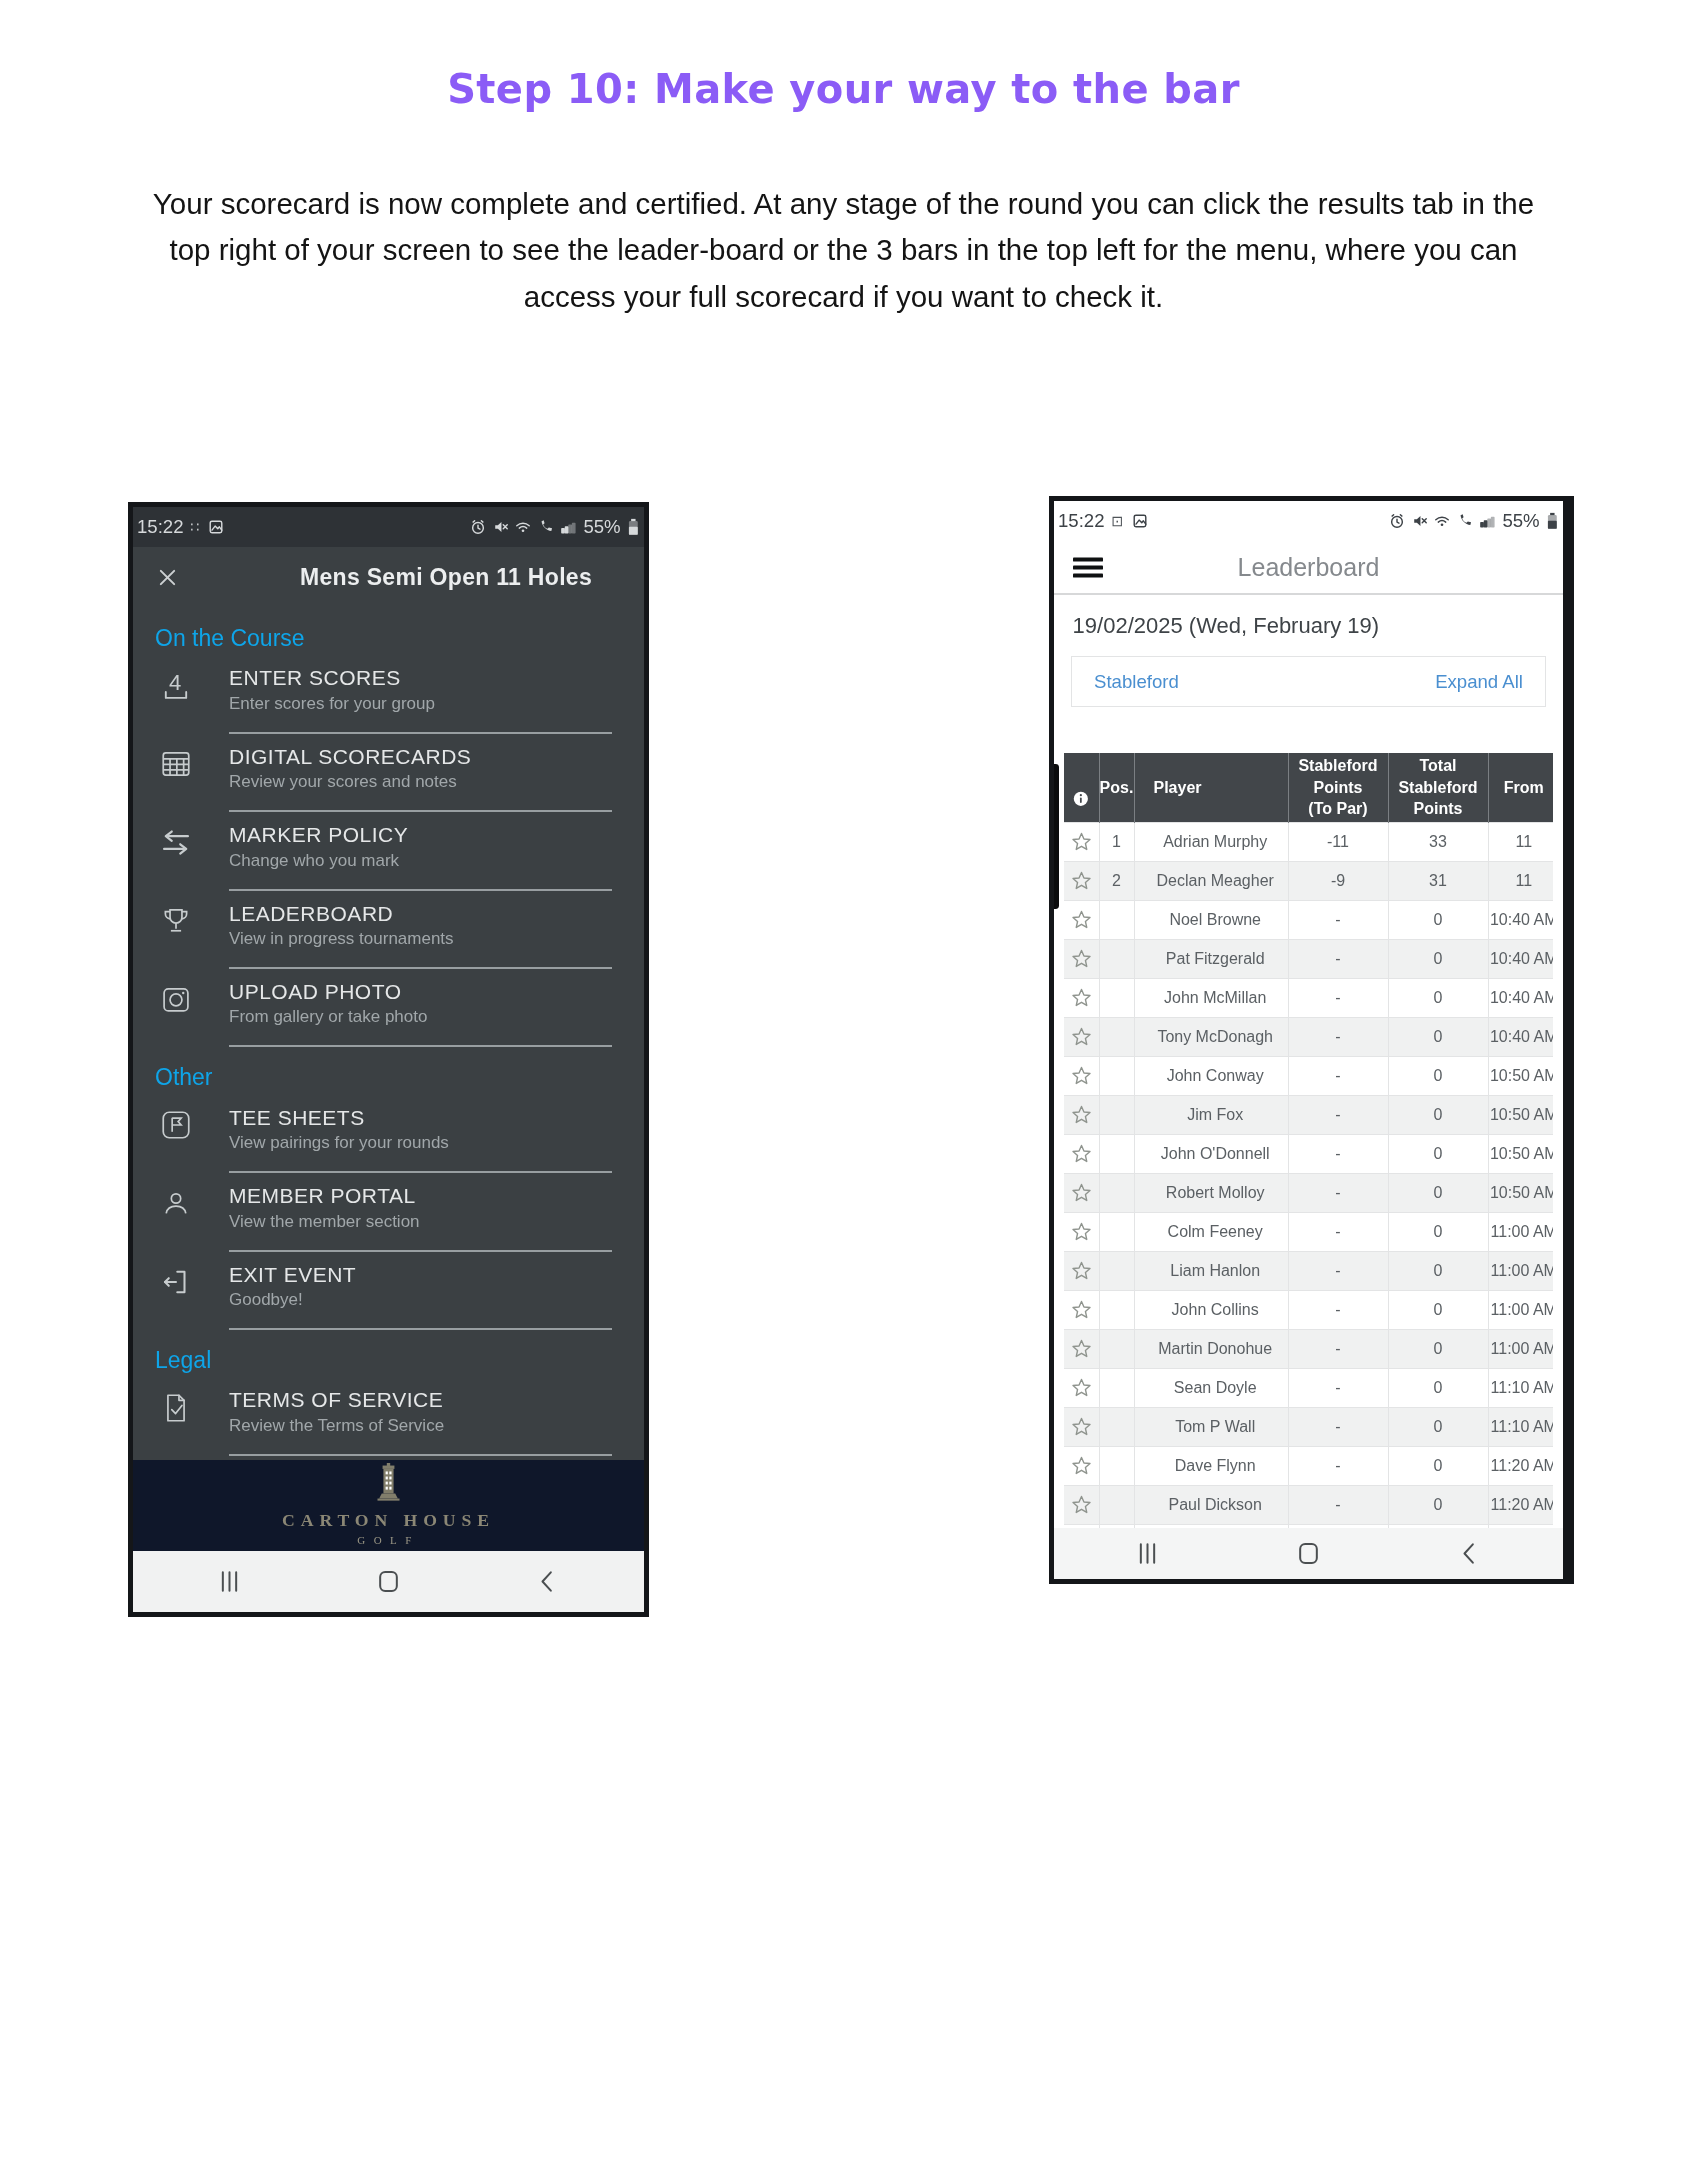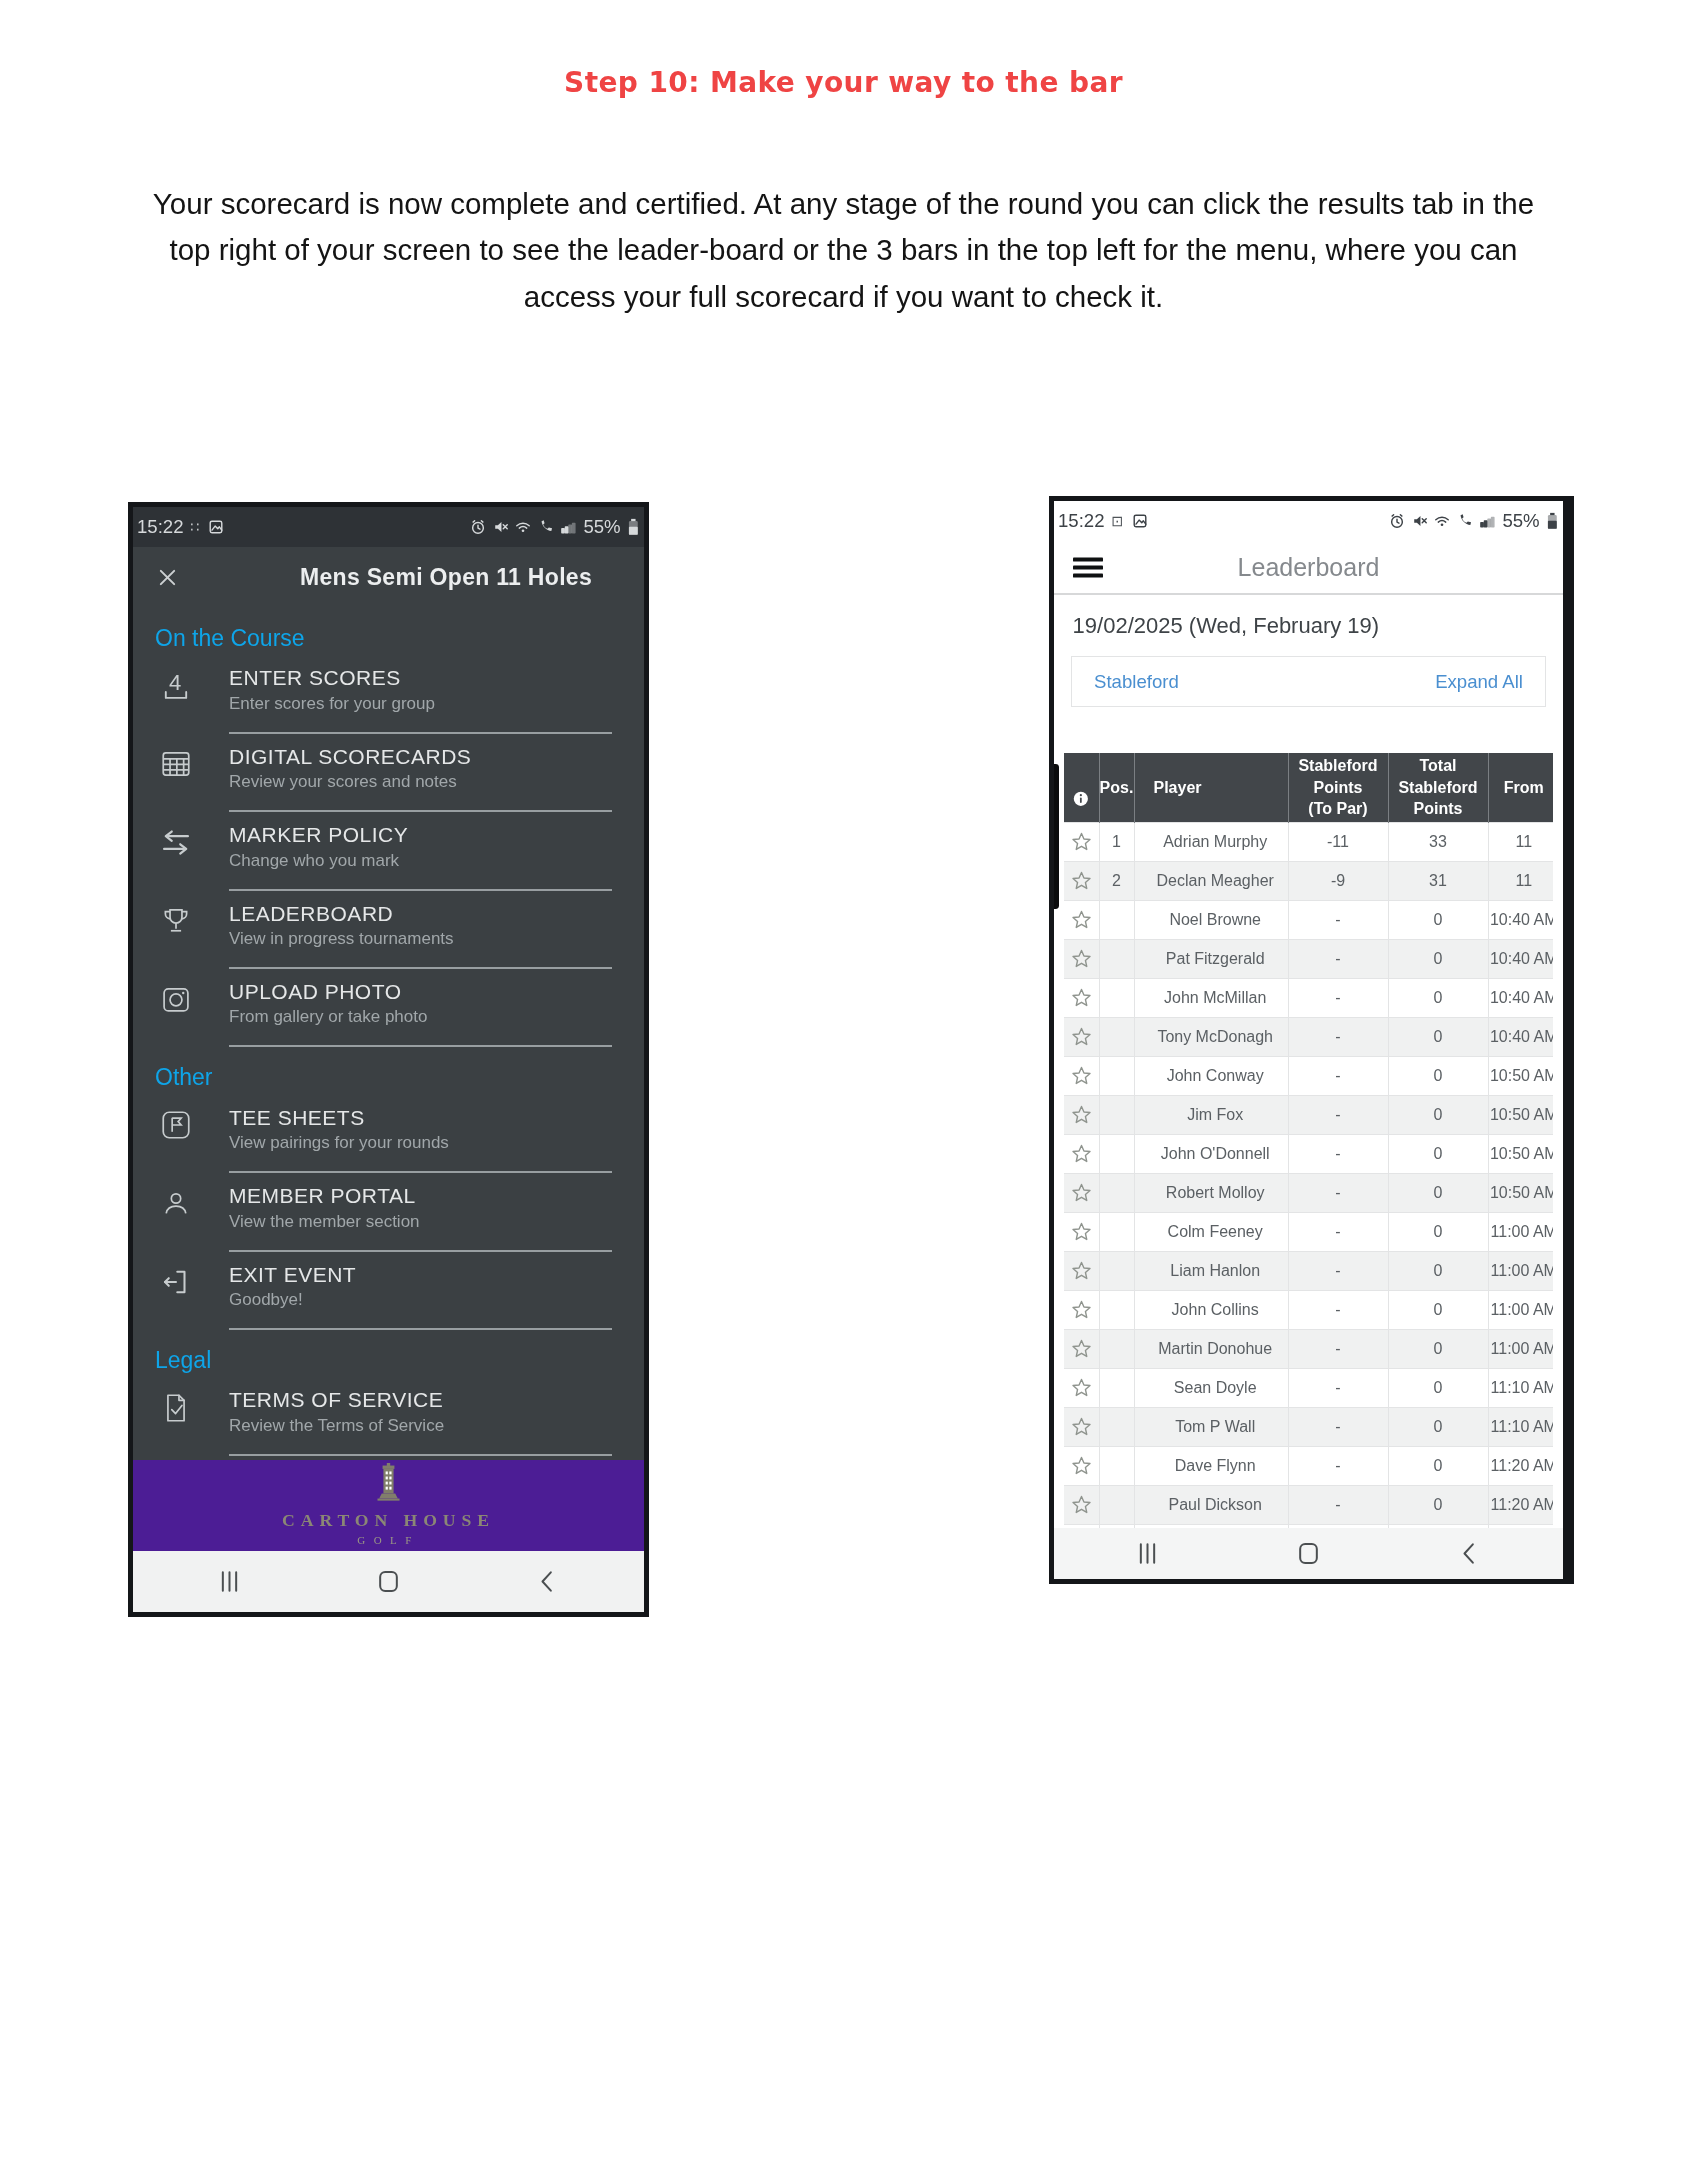--- a/index.html
+++ b/index.html
@@ -1,21 +1,21 @@
 <!DOCTYPE html>
 <html style="font-size:13.5px"><head>
 <meta charset="utf-8">
 <style>
   * { box-sizing: border-box; margin: 0; padding: 0; }
   html,body { background:#ffffff; }
   body { width:1687px; height:2183px; position:relative; font-family:"Liberation Sans",sans-serif; }
 
   
   .doc-title{ position:absolute; top:66px; left:0; right:0; text-align:center;
-    font-family:"DejaVu Sans",sans-serif; font-weight:700; font-size:28px; color:#ef4444; letter-spacing:0.4px; }
+    font-family:"DejaVu Sans",sans-serif; font-weight:700; font-size:40px; color:#8b5cf6; letter-spacing:0.4px; }
   .doc-body{ position:absolute; top:181px; left:50%; transform:translateX(-50%);
     width:1400px; text-align:center; font-size:29.5px; line-height:1.57; color:#141414; }
 
   
   .phone{ position:absolute; overflow:hidden; background:#fff; }
   .phone-left{ left:128px; top:502px; width:521px; height:1115px; border:5.9px solid #141619; background:#3b4043; }
   .phone-right{ left:1049px; top:496px; width:525px; height:1088px; border:5px solid #141619; border-right-width:11.8px; background:#fff; }
 
   
   .statusbar{ height:40px; display:flex; align-items:center; justify-content:space-between; padding:0 4px; font-size:18.6px; }
@@ -30,21 +30,21 @@
   .menu-header{ height:61px; display:flex; align-items:center; padding:0 22px; }
   .menu-title{ flex:1; text-align:right; padding-right:30px; color:#eceeef; font-size:23px; font-weight:700; letter-spacing:0.3px; }
   .menu-sections{ padding:0 22px; }
   .sec-label{ margin:17px 0 3.4px; font-size:23px; color:#0ea5e9; }
   .menu-item{ display:flex; align-items:flex-start; padding-top:11px; cursor:pointer; }
   .mi-icon{ width:74px; flex:0 0 74px; padding:2.5px 0 0 4.2px; color:#c7ccce; }
   .mi-text{ flex:1; border-bottom:2.5px solid #989ea1; padding-bottom:18px; margin-right:10px; }
   .mi-title{ display:block; font-size:21px; letter-spacing:0.5px; color:#e5e7e8; font-weight:500; }
   .mi-sub{ display:block; font-size:17px; color:#a1a7aa; margin-top:3.4px; }
 
-  .phone-footer{ position:absolute; left:0; right:0; bottom:61px; height:91px; background:#4c1d95;
+  .phone-footer{ position:absolute; left:0; right:0; bottom:61px; height:91px; background:#0f172a;
     display:flex; flex-direction:column; align-items:center; justify-content:flex-start; padding-top:3.4px; }
   .brand{ font-family:"Liberation Serif",serif; font-size:17.7px; letter-spacing:5.9px; color:#8b8775; font-weight:700; margin-top:2.5px; }
   .brand-sub{ font-family:"Liberation Serif",serif; font-size:11px; letter-spacing:8.4px; color:#9a9685; margin-top:3.4px; }
 
   .navbar{ position:absolute; left:0; right:0; bottom:0; height:61px; background:#f1f2f2;
     display:flex; align-items:center; justify-content:space-between; padding:0 84px; }
   .phone-right .navbar{ height:51px; background:#f4f5f5; padding:0 81px; }
   .nvi{ width:25px; height:25px; fill:none; stroke:#4b4f51; stroke-width:2.4; stroke-linecap:round; stroke-linejoin:round; cursor:pointer; }
 
   

